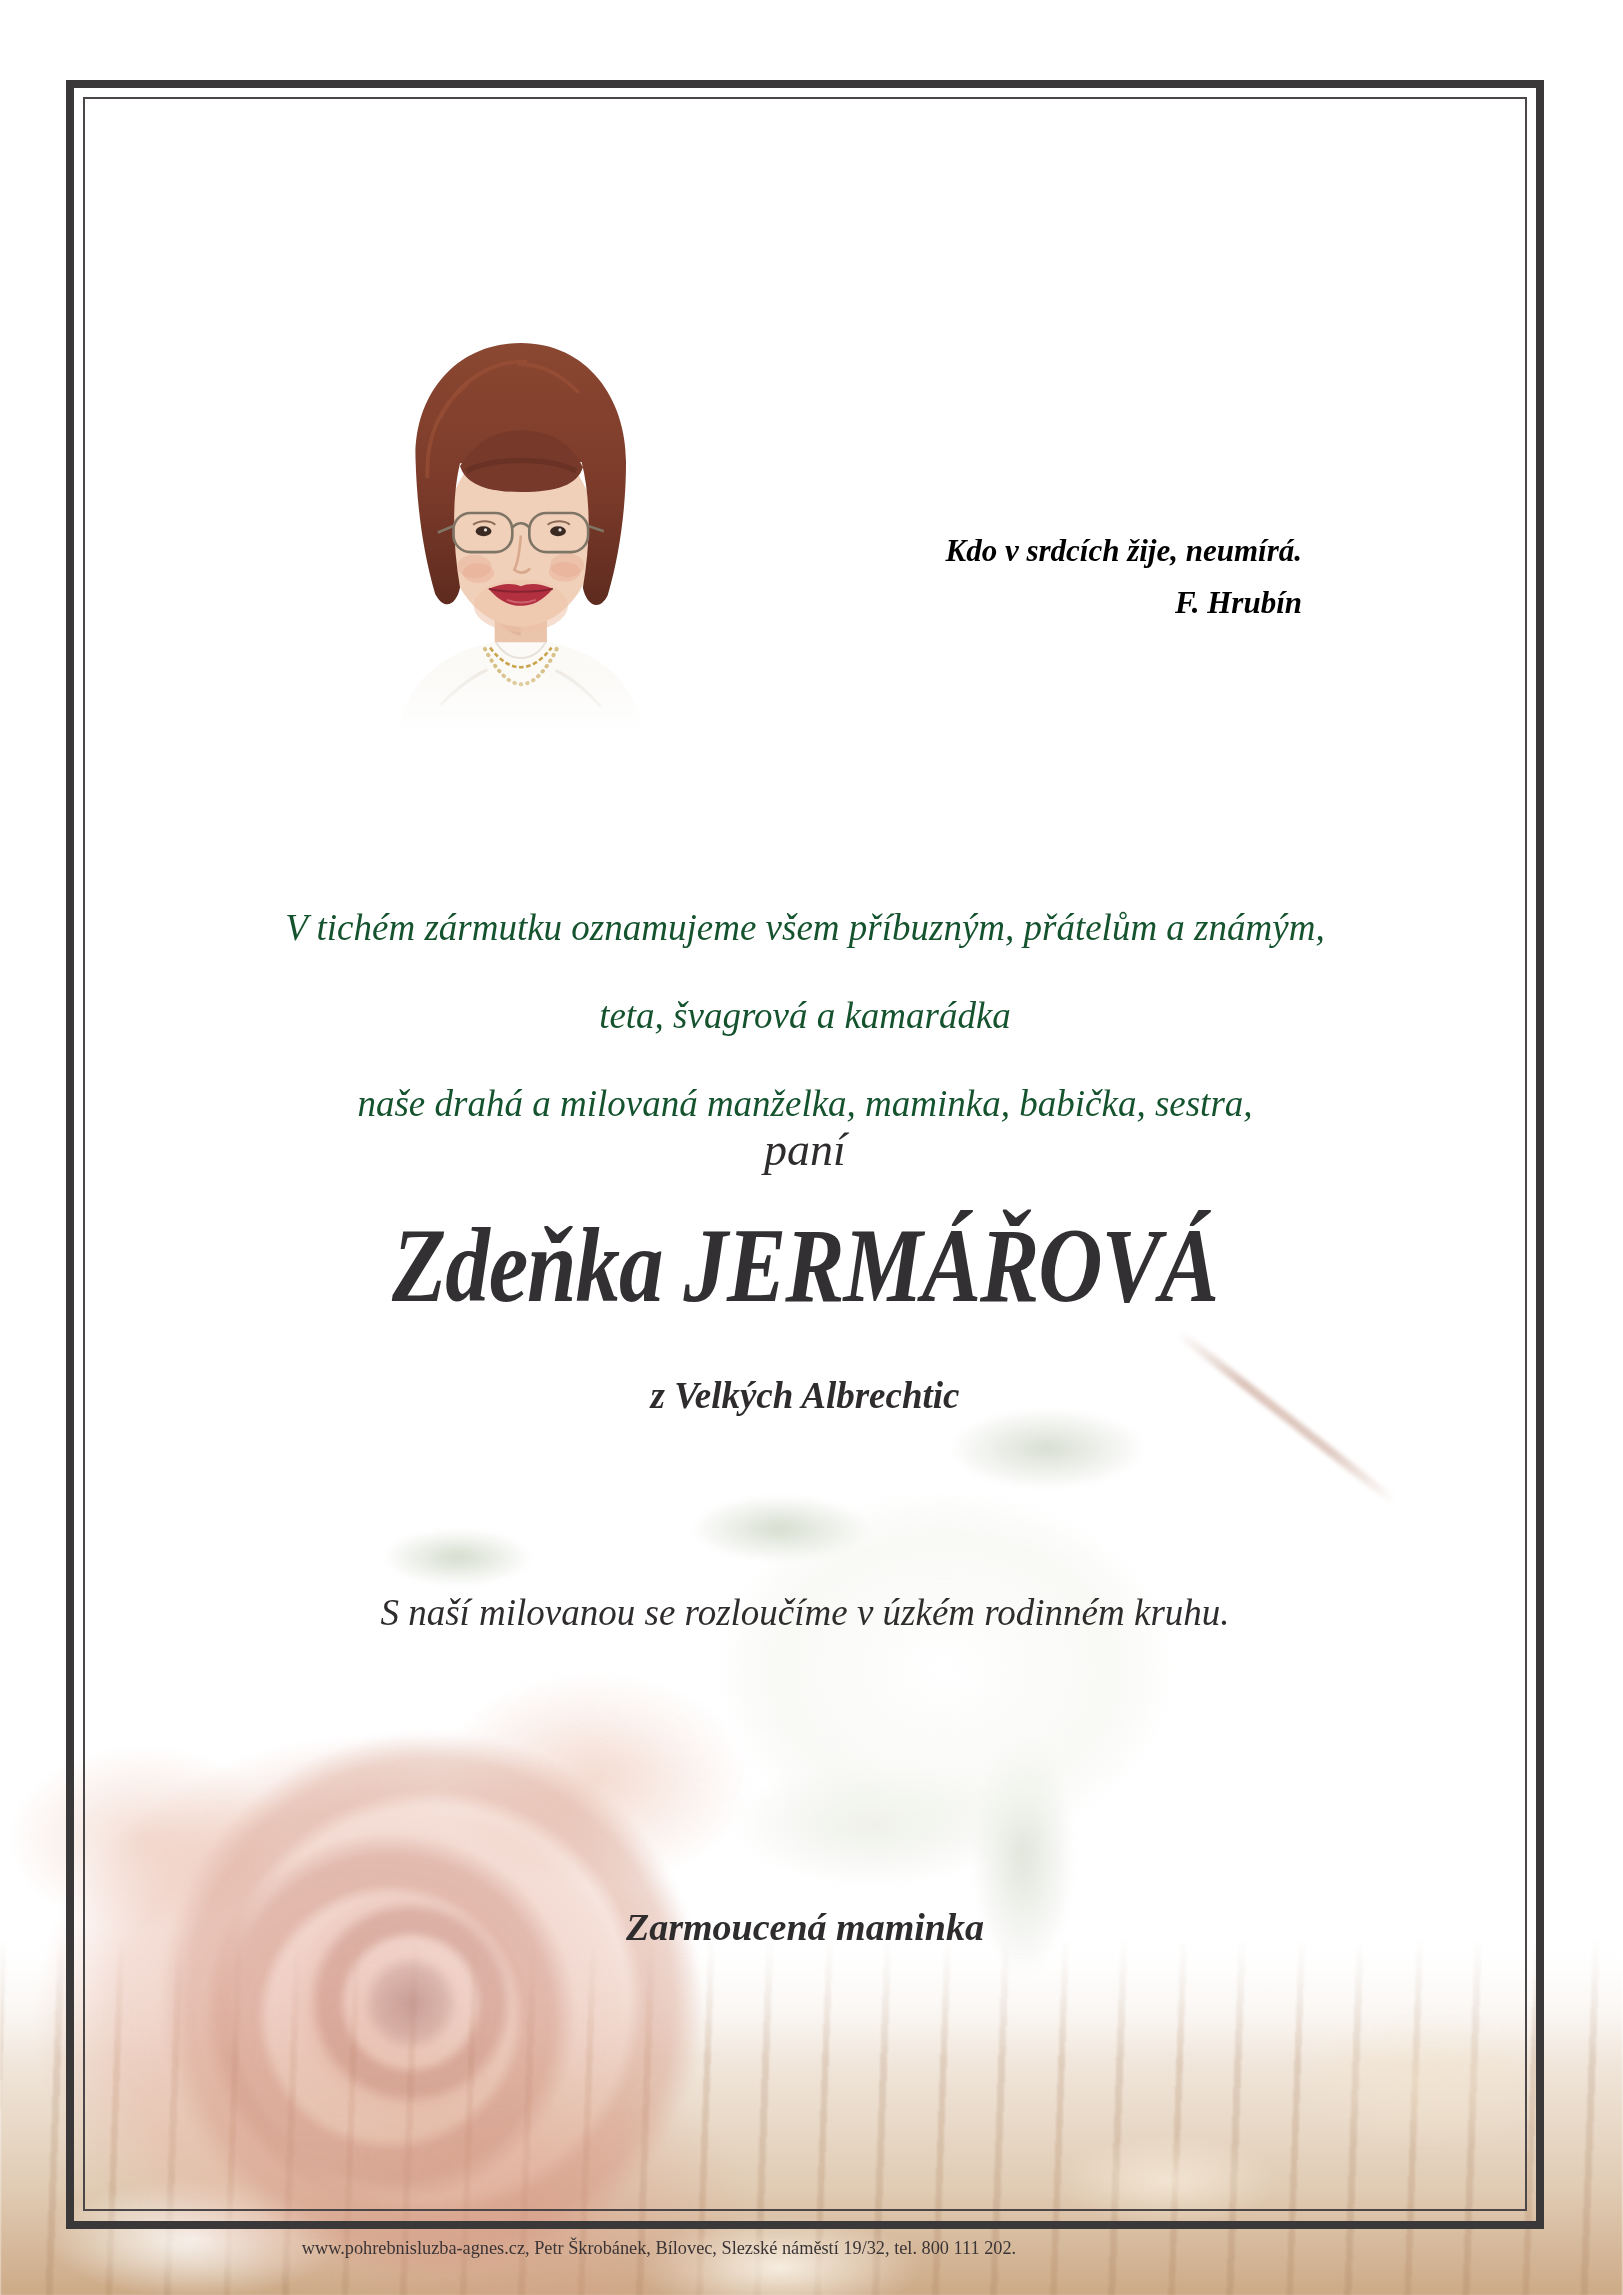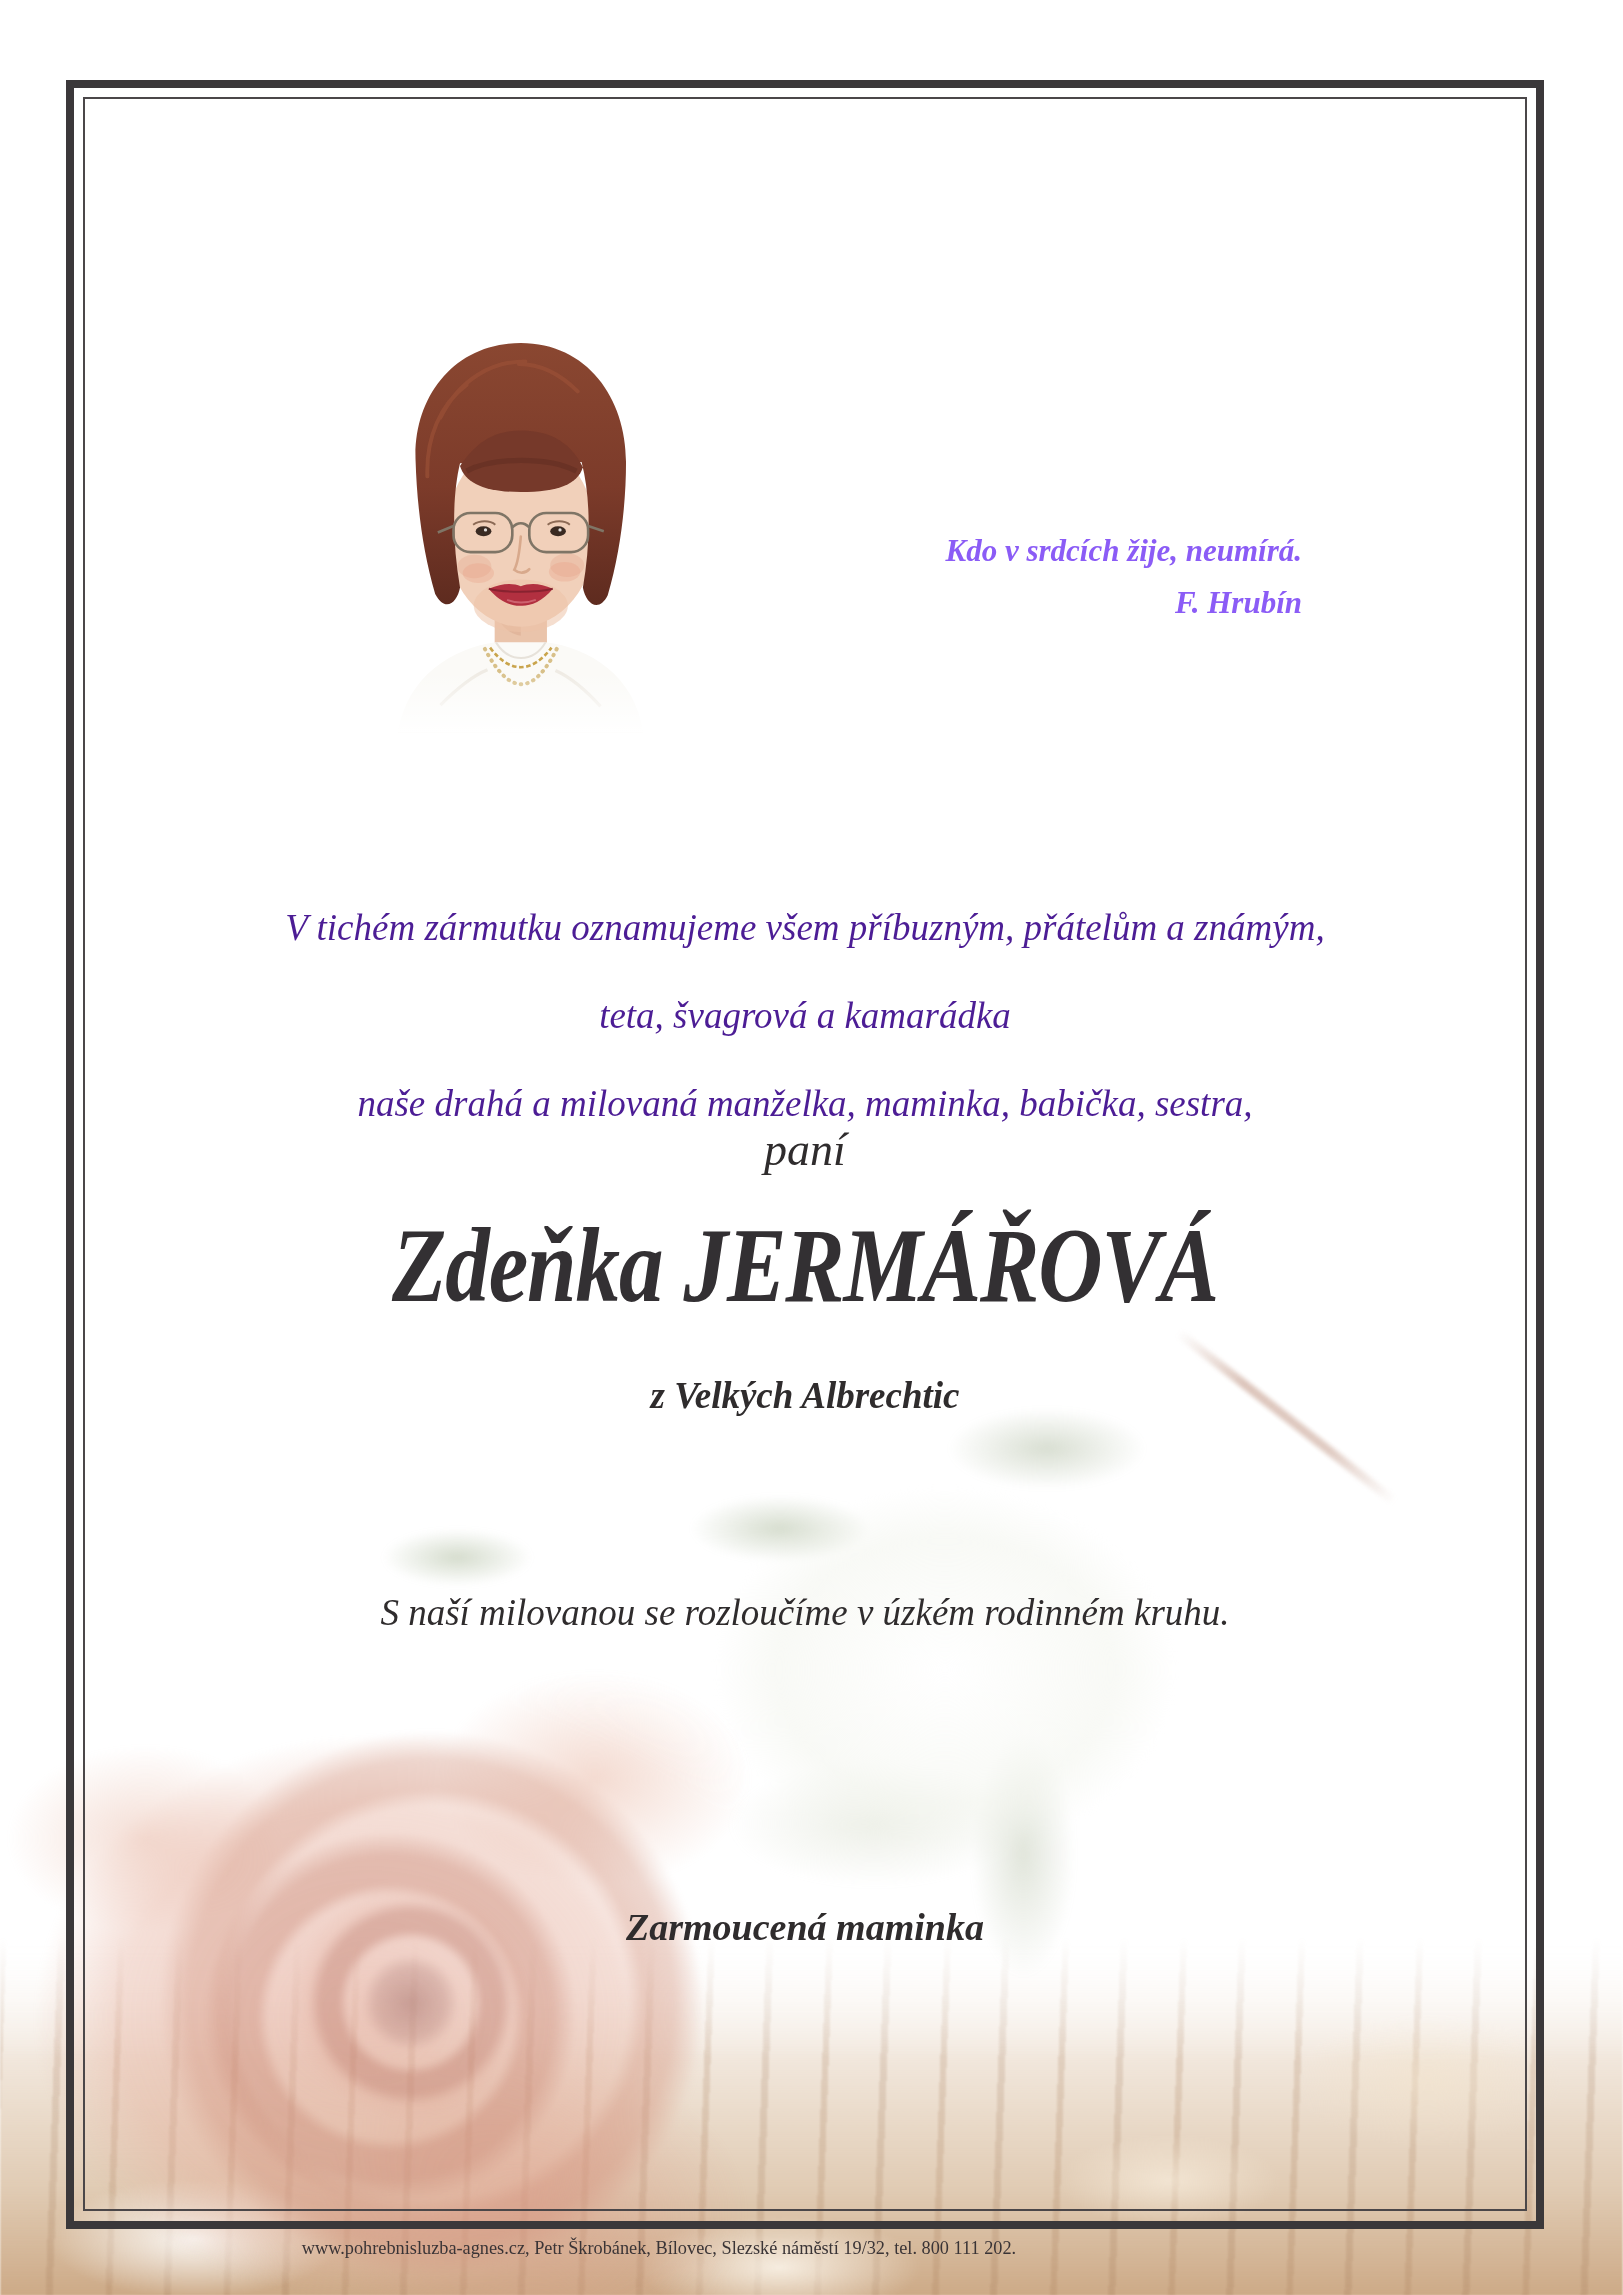--- a/index.html
+++ b/index.html
@@ -71,23 +71,23 @@
     position:absolute;left:83px;top:97px;width:1444px;height:2114px;
     border:2px solid #4b4749;box-sizing:border-box;z-index:5;
   }
   
   .photo{position:absolute;left:362px;top:306px;width:315px;height:427px;z-index:4;}
   
   .txt{position:absolute;left:83px;width:1444px;text-align:center;z-index:6;white-space:pre-line;}
   .quote{
     position:absolute;left:720px;width:582px;text-align:right;z-index:6;
     font-style:italic;font-weight:bold;font-size:31px;line-height:52px;
-    top:525px;color:#8b5cf6;
-  }
-  .announce{top:862px;font-style:italic;font-size:37px;line-height:44px;color:#4c1d95;}
+    top:525px;color:#000000;
+  }
+  .announce{top:862px;font-style:italic;font-size:37px;line-height:44px;color:#14532d;}
   .announce div{display:block;}
   .honorific{top:1129px;font-style:italic;font-size:46px;line-height:42px;}
   .name{
     top:1208px;font-style:italic;font-weight:bold;font-size:106px;line-height:1.1;
     letter-spacing:-1.3px;transform:scaleX(.84);transform-origin:50% 50%;color:#333033;
   }
   .origin{top:1374px;font-style:italic;font-weight:bold;font-size:37px;line-height:43px;}
   .farewell{top:1574px;font-style:italic;font-size:37px;line-height:44px;margin-top:17px;}
   .thanks{top:1679px;font-style:italic;font-size:37px;line-height:44px;}
   .signature{top:1904px;font-style:italic;font-weight:bold;font-size:38px;line-height:46px;}

